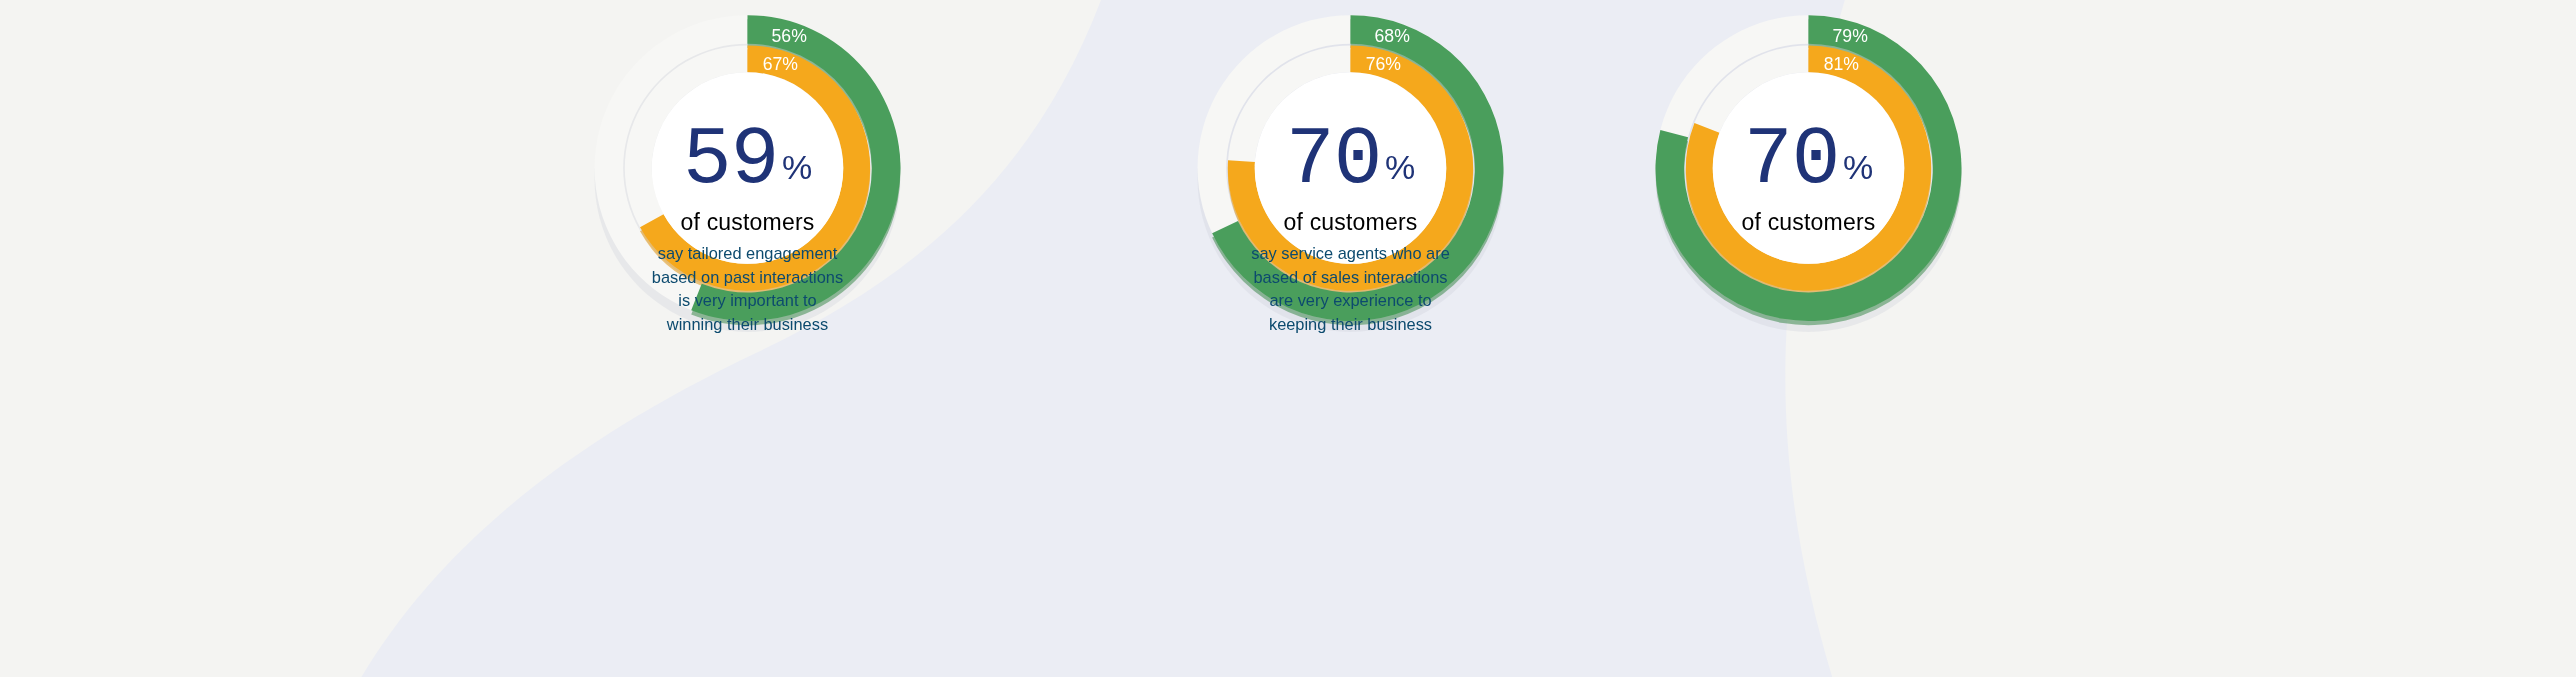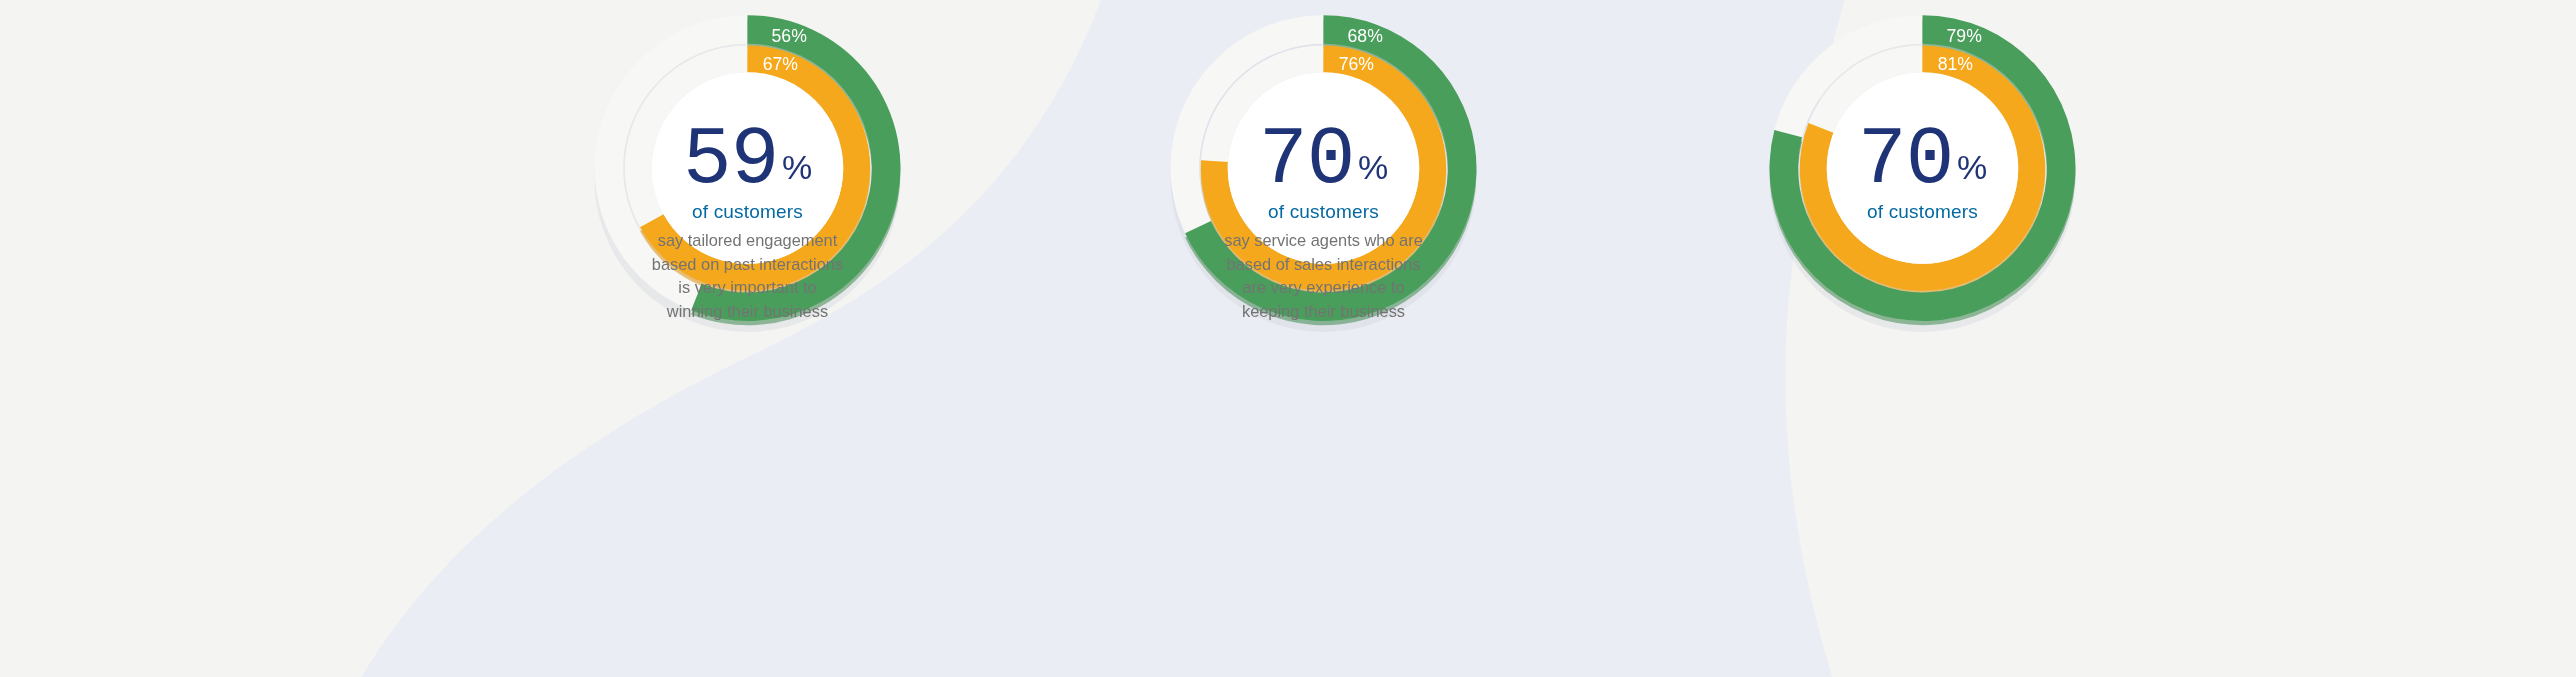--- a/index.html
+++ b/index.html
@@ -32,22 +32,22 @@
     z-index: 2;
   }
 
   .donut-card {
     position: absolute;
     top: 0;
     width: 521px;
     height: 481px;
   }
   .donut-card.c0 { left: 487px; }
-  .donut-card.c1 { left: 1063px; }
-  .donut-card.c2 { left: 1662px; }
+  .donut-card.c1 { left: 1090px; }
+  .donut-card.c2 { left: 1548px; }
 
   .donut-svg {
     position: absolute;
     left: 0;
     top: 0;
     width: 521px;
     height: 521px;
   }
 
   
@@ -80,29 +80,29 @@
   .big-pct {
     font-family: "Liberation Sans", sans-serif;
     font-size: 34px;
     font-weight: 400;
     color: #1f3377;
     margin-left: 3.4px;
     position: relative;
     top: -3.4px;
   }
   .sub-head {
-    font-size: 19px;
-    color: #0369a1;
-    margin-top: 5px;
+    font-size: 23px;
+    color: #000000;
+    margin-top: 13px;
     letter-spacing: 0.2px;
     white-space: nowrap;
   }
   .body-text {
     font-size: 16.4px;
-    color: #737373;
+    color: #0c4a6e;
     line-height: 1.46;
     text-align: center;
     margin-top: 5.9px;
     width: 277px;
   }
   .body-text span { display: block; white-space: nowrap; }
 </style>
 </head>
 <body>
 

